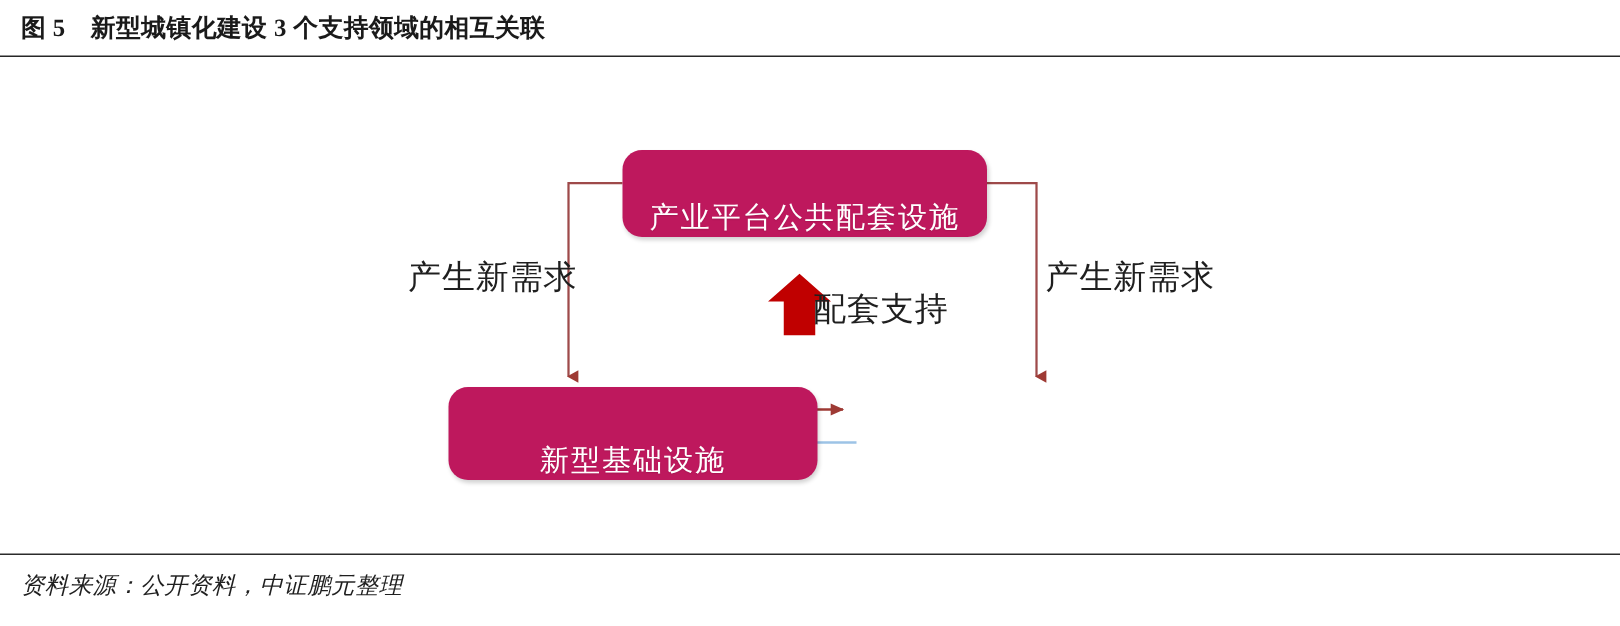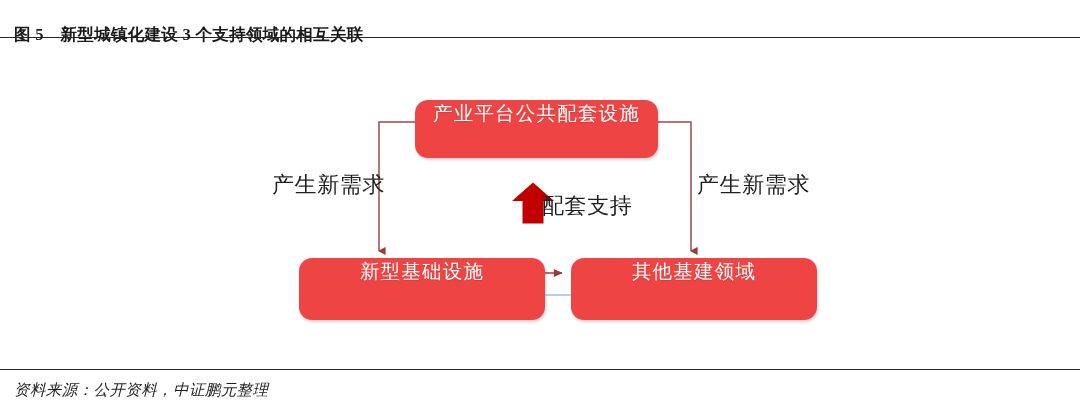--- a/index.html
+++ b/index.html
@@ -25,21 +25,20 @@
   }
   #figure-title {
     position: absolute;
     left: 14px;
     top: 8px;
     font-size: 16.5px;
     font-weight: bold;
     color: #1a1a1a;
     letter-spacing: 0.3px;
     white-space: pre;
-    margin-top: 16px;
   }
   #header-rule {
     position: absolute;
     left: 0;
     top: 37px;
     width: 1080px;
     height: 0;
     border-top: 1.6px solid #262626;
   }
 
@@ -56,24 +55,24 @@
     left: 0;
     top: 0;
     width: 1080px;
     height: 330px;
   }
 
   
   .node-box {
     position: absolute;
     border-radius: 13px;
-    background: #ef4444;
+    background: #be185d;
     box-shadow: 1px 2px 3px rgba(0,0,0,0.18);
     display: flex;
-    align-items: flex-start;
+    align-items: flex-end;
     justify-content: center;
     box-sizing: border-box;
   }
   .node-label {
     color: #ffffff;
     font-size: 19.5px;
     font-family: "Liberation Serif", "DejaVu Serif", serif;
     letter-spacing: 1.2px;
     white-space: nowrap;
     text-shadow: 0 1px 1px rgba(0,0,0,0.12);
@@ -185,23 +184,20 @@
   </svg>
 
   <div id="node-platform" class="node-box">
     <span class="node-label">产业平台公共配套设施</span>
   </div>
 
   <div id="node-newinfra" class="node-box">
     <span class="node-label">新型基础设施</span>
   </div>
 
-  <div id="node-other" class="node-box">
-    <span class="node-label">其他基建领域</span>
-  </div>
 
   <div id="label-left-demand" class="edge-label">产生新需求</div>
 
   <div id="label-right-demand" class="edge-label">产生新需求</div>
 
   <div id="label-support" class="edge-label">配套支持</div>
 
 </div>
 
 <div id="figure-footer">

